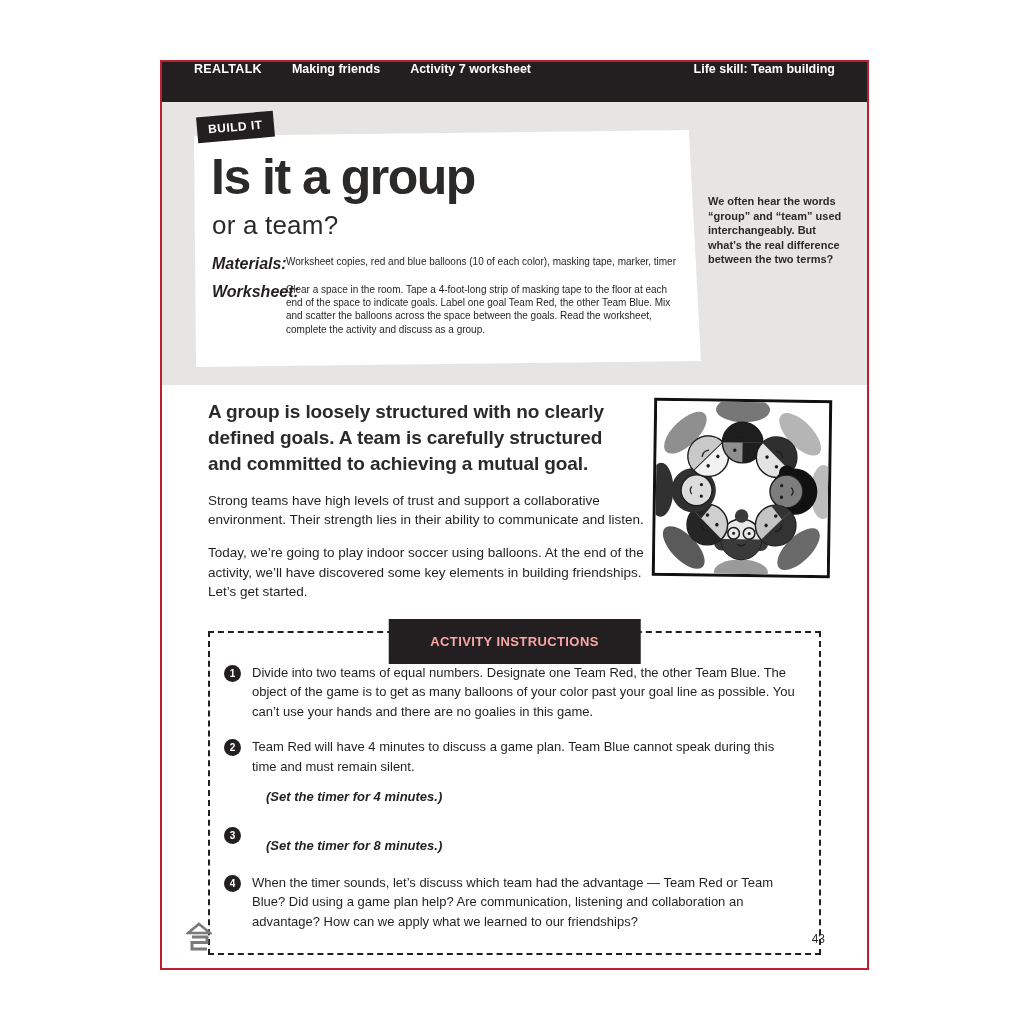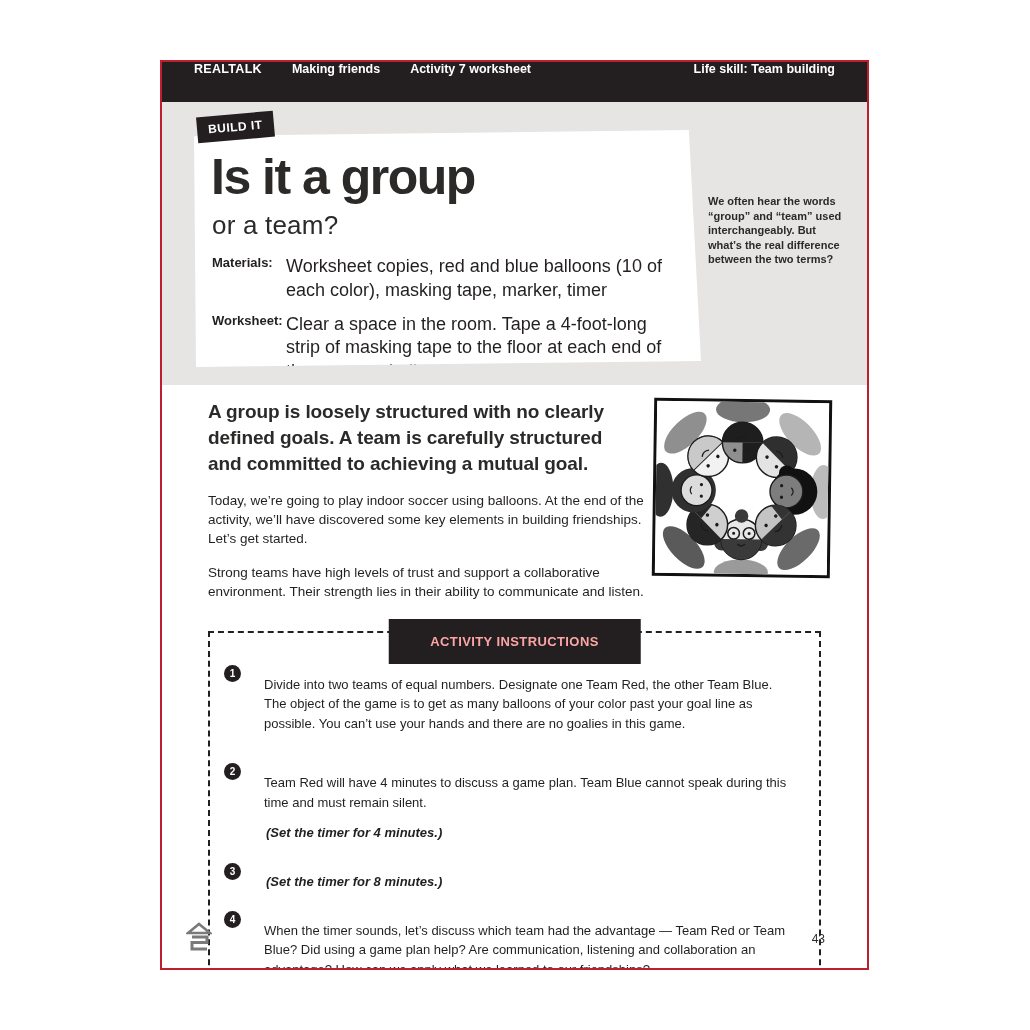--- a/index.html
+++ b/index.html
@@ -33,22 +33,22 @@
   }
   .hero-title{
     margin:22px 0 0 17px;font-size:50px;line-height:1;font-weight:bold;
     letter-spacing:-1.5px;color:#2b2a29;
   }
   .hero-subtitle{
     margin:8px 0 0 18px;font-size:26px;font-weight:normal;color:#2b2a29;letter-spacing:.2px;
   }
   .meta{display:flex;margin:14px 0 0 18px;}
   .meta + .meta{margin-top:10px;}
-  .meta-label{width:74px;flex:none;font-size:13px;font-weight:bold;}
-  .meta-text{width:398px;font-size:18px;line-height:1.32;margin:0;}
+  .meta-label{width:74px;flex:none;font-size:16px;font-weight:bold;font-style:italic;}
+  .meta-text{width:398px;font-size:10px;line-height:1.32;margin:0;}
   .hero-aside{
     position:absolute;left:546px;top:92px;width:136px;
     font-size:11px;font-weight:bold;line-height:1.32;color:#2b2a29;
   }
   
   .main{padding:14px 36px 0 46px;}
   .intro-row{display:flex;align-items:flex-start;}
   .intro-text{width:432px;}
   .lead{
     margin:0;font-size:19px;font-weight:bold;line-height:1.37;color:#2b2a29;letter-spacing:-.1px;
@@ -68,21 +68,21 @@
     position:absolute;top:-14px;left:50%;transform:translateX(-50%);
     background:#231f20;color:#fca5a5;font-size:13px;font-weight:bold;
     letter-spacing:.4px;padding:15px 42px;white-space:nowrap;
   }
   .step{display:flex;margin:0 0 16px 0;}
   .step-num{
     flex:none;width:17px;height:17px;border-radius:50%;background:#231f20;color:#fff;
     font-size:10px;font-weight:bold;display:flex;align-items:center;justify-content:center;
     margin:2px 11px 0 0;
   }
-  .step-text{margin:12px;font-size:13px;line-height:1.5;}
+  .step-text{margin:0;font-size:13px;line-height:1.5;}
   .step-note{margin:12px 0 2px 14px;font-size:13px;font-style:italic;font-weight:bold;line-height:1.4;}
   
   .footer{
     position:absolute;left:0;right:0;bottom:12px;display:flex;
     align-items:center;justify-content:space-between;padding:0 42px 0 24px;
   }
   .pagenum{font-size:12px;color:#2b2a29;}
 </style>
 </head>
 <body>
@@ -110,22 +110,22 @@
       </div>
     </div>
     <div class="buildit" style="position:absolute;left:35px;top:12px;">BUILD IT</div>
     <aside class="hero-aside">We often hear the words “group” and “team” used interchangeably. But what’s the real difference between the two terms?</aside>
   </section>
 
   <main class="main">
     <div class="intro-row">
       <div class="intro-text">
         <h3 class="lead">A group is loosely structured with no clearly defined goals. A team is carefully structured and committed to achieving a mutual goal.</h3>
+        <p class="body-p">Strong teams have high levels of trust and support a collaborative environment. Their strength lies in their ability to communicate and listen.</p>
         <p class="body-p">Today, we’re going to play indoor soccer using balloons. At the end of the activity, we’ll have discovered some key elements in building friendships. Let’s get started.</p>
-        <p class="body-p">Strong teams have high levels of trust and support a collaborative environment. Their strength lies in their ability to communicate and listen.</p>
       </div>
       <figure class="figure" style="margin:0 0 0 auto;">
         <svg viewBox="0 0 178 178" xmlns="http://www.w3.org/2000/svg">
           <rect x="0" y="0" width="178" height="178" fill="#ffffff"></rect>
 
           <g transform="rotate(0,89,92)">
             <ellipse cx="89" cy="176" rx="28" ry="13" fill="#9a9a9a"></ellipse>
             <circle cx="69" cy="146" r="8" fill="#3a3a3a"></circle>
             <circle cx="109" cy="146" r="8" fill="#3a3a3a"></circle>
             <circle cx="89" cy="142" r="21" fill="#e8e8e8" stroke="#1c1c1c" stroke-width="1.5"></circle>

